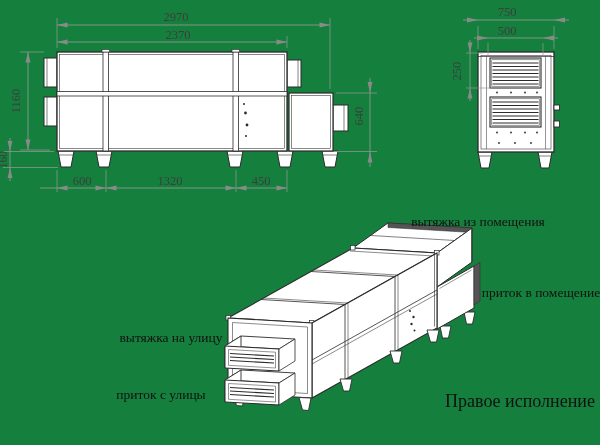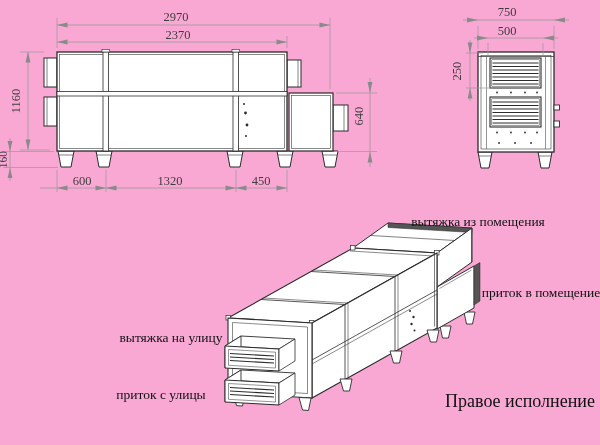--- a/index.html
+++ b/index.html
@@ -1,16 +1,16 @@
 <!DOCTYPE html>
 <html><head>
 <meta charset="utf-8">
 <style>
   html,body{margin:0;padding:0;background:#ffffff;}
-  #stage{position:relative;width:600px;height:445px;background:#f9a8d4;overflow:hidden;
+  #stage{position:relative;width:600px;height:445px;background:#15803d;overflow:hidden;
          font-family:"Liberation Serif","DejaVu Serif",serif;text-align:center;}
   svg{position:absolute;left:0;top:0;}
   text{font-family:"Liberation Serif","DejaVu Serif",serif;}
   .dimtxt{font-size:12.5px;fill:#3d3d3d;}
   .lbltxt{font-size:13.5px;fill:#111111;}
   .bigtxt{font-size:18px;fill:#111111;}
 </style>
 </head>
 <body>
 

